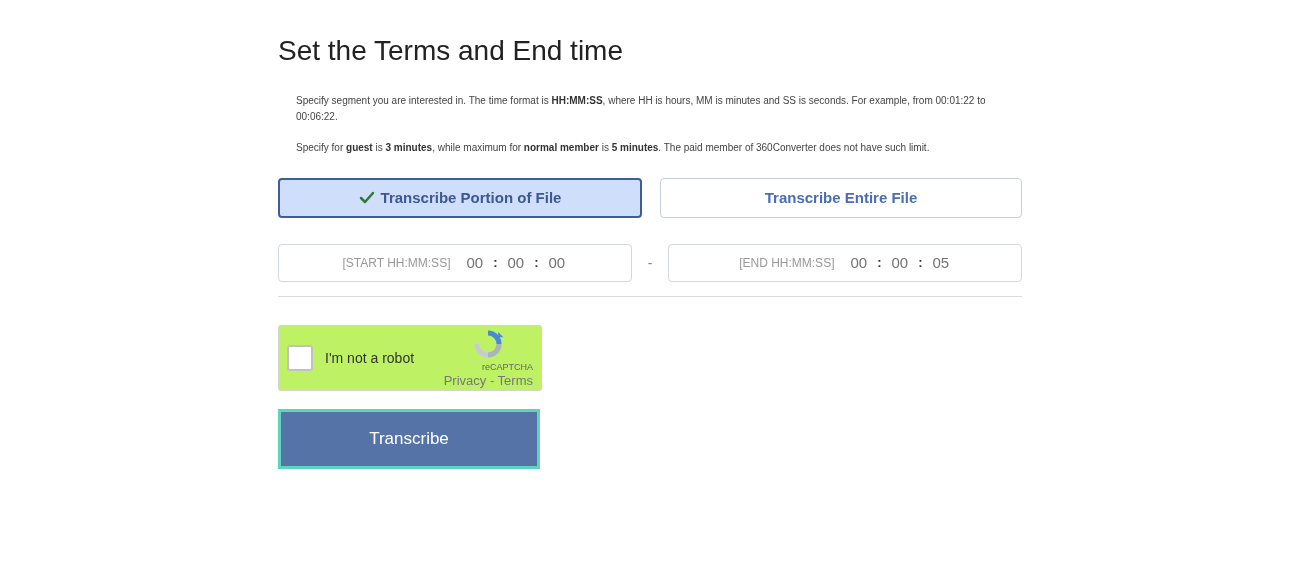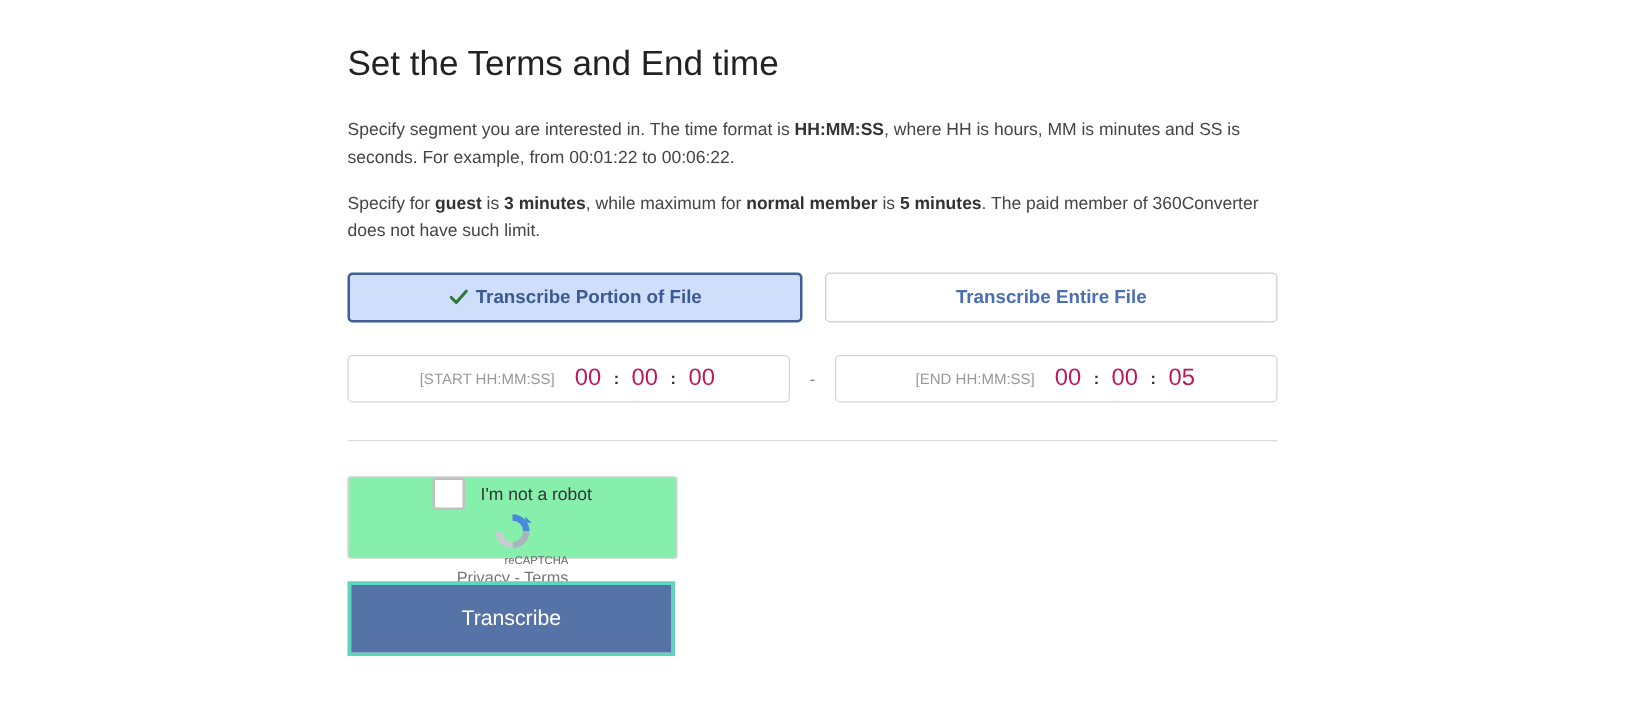--- a/index.html
+++ b/index.html
@@ -1,44 +1,44 @@
 <!DOCTYPE html>
 <html><head>
   <meta charset="utf-8">
   <style>
     * { box-sizing: border-box; margin: 0; padding: 0; }
     body { font-family: Arial, Helvetica, sans-serif; background: #fff; color: #222; }
     .container { width: 744px; margin: 35px auto 0 auto; }
     .heading { font-size: 28px; font-weight: 400; color: #222; margin-bottom: 26px; }
-    .desc { font-size: 14px; line-height: 1.55; color: #444; margin-bottom: 16px; }
+    .desc { font-size: 10px; line-height: 1.55; color: #444; margin-bottom: 16px; margin-left: 18px; }
     .desc strong { font-weight: 700; color: #333; }
     .option-row { display: flex; gap: 18px; margin-top: 22px; margin-bottom: 26px; }
     .option-btn {
       flex: 1; height: 40px; border: 1px solid #c7cfd9; border-radius: 4px;
       display: flex; align-items: center; justify-content: center;
       font-size: 15px; font-weight: 600; color: #4a6db3; cursor: pointer; background: #fff;
     }
     .option-btn.active { background: #cfdefb; border: 2px solid #3f5d97; color: #3c5991; }
     .check-icon { margin-right: 6px; display: inline-flex; }
-    .time-row { display: flex; align-items: center; gap: 12px; margin-bottom: 30px; }
+    .time-row { display: flex; align-items: center; gap: 12px; margin-bottom: 14px; }
     .time-box {
       flex: 1; height: 38px; border: 1px solid #d2d7de; border-radius: 4px;
       display: flex; align-items: center; justify-content: center; gap: 8px;
       font-size: 13px; color: #666; padding: 0 12px;
     }
     .time-label { color: #999; font-size: 12px; margin-right: 6px; }
-    .time-val { color: #be185d; font-size: 19px; padding: 0 2px; }
+    .time-val { color: #737373; font-size: 15px; padding: 0 2px; }
     .time-sep { color: #333; font-weight: 700; }
     .dash { color: #888; font-size: 14px; padding: 0 4px; }
     .divider { border: none; border-top: 1px solid #d9dde2; margin: 0 0 28px 0; }
     .captcha-wrap { margin-bottom: 18px; }
     .captcha-box {
-      width: 264px; height: 66px; border: 1px solid #d3d3d3; background: #86efac;
+      width: 264px; height: 66px; border: 1px solid #d3d3d3; background: #bef264;
       display: flex; align-items: center; justify-content: space-between;
-      padding: 0 20px; border-radius: 3px; box-shadow: 0 0 2px rgba(0,0,0,0.06); flex-direction: column;
+      padding: 0 8px; border-radius: 3px; box-shadow: 0 0 2px rgba(0,0,0,0.06);
     }
     .captcha-left { display: flex; align-items: center; gap: 12px; }
     .captcha-checkbox {
       width: 26px; height: 26px; border: 2px solid #c1c1c1; border-radius: 3px;
       background: #fff; cursor: pointer;
     }
     .captcha-text { font-size: 14px; color: #333; }
     .captcha-right { text-align: right; font-size: 9px; color: #666; line-height: 1.2; }
     .captcha-logo { width: 34px; height: 34px; margin: 0 auto 1px auto; position: relative; }
     .captcha-links { font-size: 13px; color: #777; }

